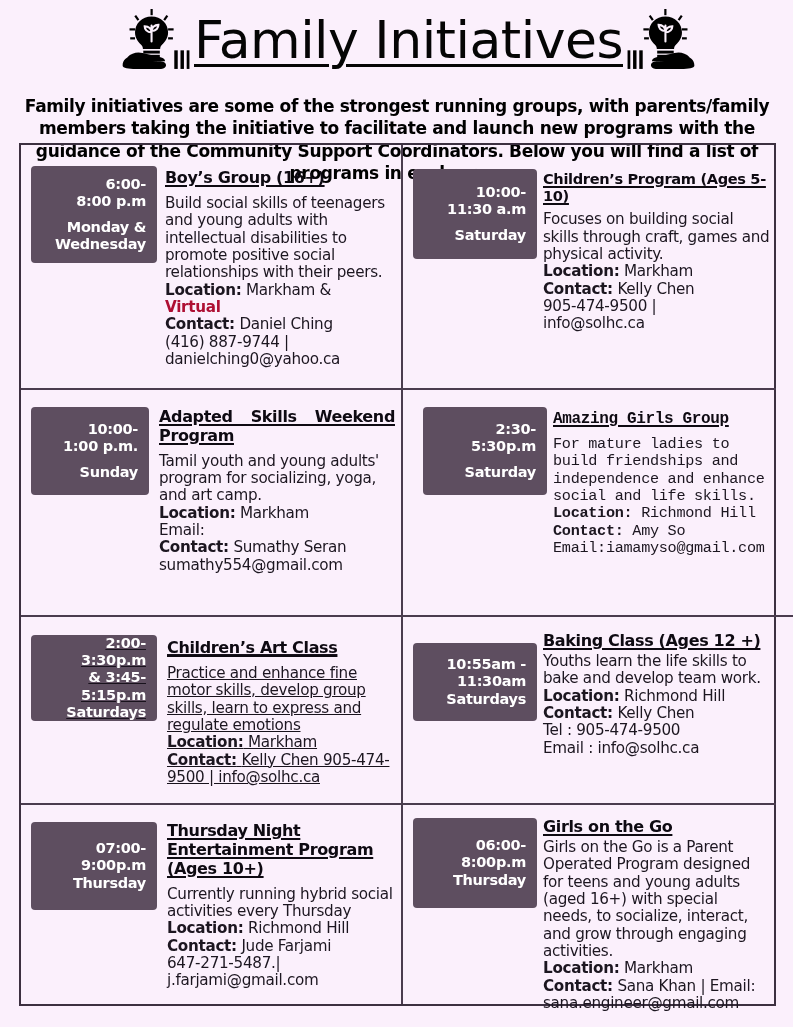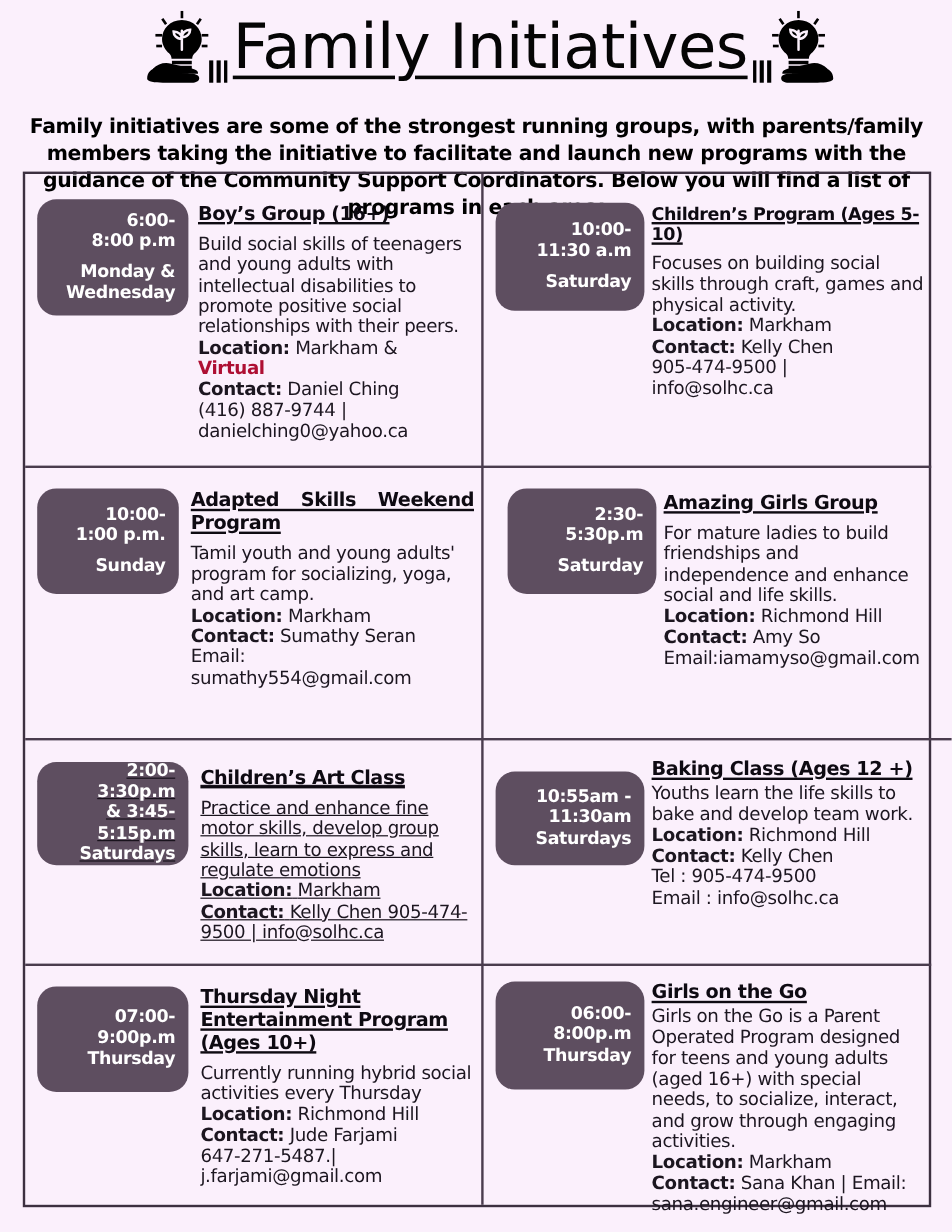--- a/index.html
+++ b/index.html
@@ -129,21 +129,21 @@
     width: 100%;
     height: 100%;
     align-items: flex-start;
   }
 
   
   .badge {
     flex: 0 0 auto;
     background: #5E4E60;
     color: #FFFFFF;
-    border-radius: 16px;
+    border-radius: 4px;
     font-family: "DejaVu Sans", sans-serif;
     font-weight: bold;
     font-size: 14.5px;
     line-height: 1.18;
     text-align: right;
     display: flex;
     flex-direction: column;
     justify-content: center;
     align-items: flex-end;
     box-sizing: border-box;
@@ -318,38 +318,38 @@
           <span class="line">1:00 p.m.</span>
           <span class="line day">Sunday</span>
         </div>
         <div class="content" style="padding-left:10px;padding-top:1px;">
           <div class="prog-title justify">Adapted Skills Weekend Program</div>
           <div class="desc">Tamil youth and young adults' program for socializing, yoga, and art camp.</div>
           <div class="meta">
             <b>Location:</b>
             <span>Markham</span>
           </div>
+          <div class="meta">Email:</div>
           <div class="meta">
             <b>Contact:</b>
             <span>Sumathy Seran</span>
           </div>
-          <div class="meta">Email:</div>
           <div class="meta">sumathy554@gmail.com</div>
         </div>
       </div>
     </div>
 
     <div class="cell right row2">
       <div class="cell-inner" style="padding:17px 6px 0 10px;margin-left:10px;">
         <div class="badge" style="width:124px;height:88px;">
           <span class="line">2:30-</span>
           <span class="line">5:30p.m</span>
           <span class="line day">Saturday</span>
         </div>
-        <div class="content" style="padding-left:6px;padding-top:3px;">
+        <div class="content" style="padding-left:6px;padding-top:3px;font-family:Liberation Mono, monospace;">
           <div class="prog-title">Amazing Girls Group</div>
           <div class="desc">For mature ladies to build friendships and independence and enhance social and life skills.</div>
           <div class="meta">
             <b>Location:</b>
             <span>Richmond Hill</span>
           </div>
           <div class="meta">
             <b>Contact:</b>
             <span>Amy So</span>
           </div>

